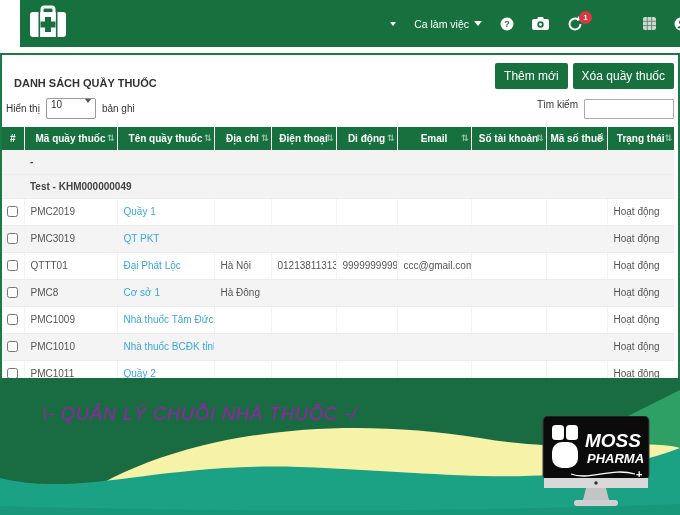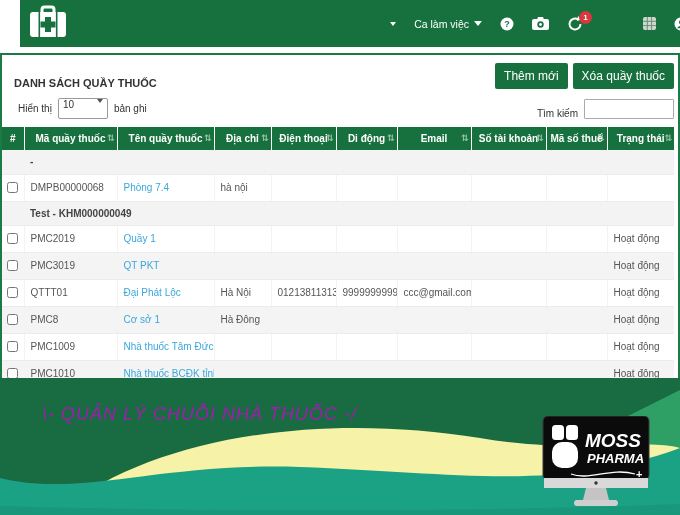--- a/index.html
+++ b/index.html
@@ -30,28 +30,28 @@
     position:absolute;top:53px;left:0;width:676px;height:337px;
     background:#fff;border:2px solid #1B7A45;border-bottom:none;z-index:1;
   }
   .panel-head{display:flex;align-items:flex-end;padding:8px 4px 2px 12px;}
   .panel-title{font-size:11px;font-weight:bold;color:#333;}
   .head-buttons{margin-left:auto;display:flex;gap:5px;}
   .green-btn{
     background:#17713E;color:#fff;border:none;border-radius:2px;
     font-size:12px;padding:6px 9px;font-family:inherit;cursor:pointer;
   }
-  .controls{display:flex;align-items:center;padding:7px 4px 8px 16px;font-size:10px;color:#333;}
+  .controls{display:flex;align-items:center;padding:7px 4px 8px 4px;font-size:10px;color:#333;}
   .length-select{
     display:inline-flex;align-items:flex-start;justify-content:space-between;
     width:40px;height:19px;border:1px solid #999;border-radius:2px;
     padding:0 4px;margin:0 6px;cursor:pointer;background:#fff;
   }
   .length-caret{width:0;height:0;border-left:3px solid transparent;border-right:3px solid transparent;border-top:4px solid #555;}
-  .search-wrap{margin-left:auto;display:flex;align-items:flex-end;}
+  .search-wrap{margin-left:auto;display:flex;align-items:flex-start;}
   .search-wrap label{margin-right:6px;}
   .search-input{width:82px;height:18px;border:1px solid #aaa;border-radius:1px;font-family:inherit;font-size:10px;padding:0 3px;}
   
   table{border-collapse:collapse;table-layout:fixed;width:672px;font-size:10px;}
   thead th{
     background:#17713E;color:#fff;font-weight:bold;text-align:center;
     padding:6px 2px;position:relative;border-right:1px solid rgba(255,255,255,.35);
     white-space:nowrap;overflow:hidden;cursor:pointer;
   }
   thead th:last-child{border-right:none;}
@@ -183,32 +183,20 @@
           <th><span>Di động</span><span class="sort-icon">⇅</span></th>
           <th><span>Email</span><span class="sort-icon">⇅</span></th>
           <th><span>Số tài khoản</span><span class="sort-icon">⇅</span></th>
           <th><span>Mã số thuế</span><span class="sort-icon">⇅</span></th>
           <th><span>Trạng thái</span><span class="sort-icon">⇅</span></th>
         </tr>
     </thead>
     <tbody>
         <tr class="group-row">
           <td colspan="10" style="padding-left: 28px;"><span>-</span></td>
-        </tr>
-        <tr class="row-odd">
-          <td class="cb-cell"><input type="checkbox" style=""></td>
-          <td>DMPB00000068</td>
-          <td><a class="cell-link" href="#">Phòng 7.4</a></td>
-          <td>hà nội</td>
-          <td></td>
-          <td></td>
-          <td></td>
-          <td></td>
-          <td></td>
-          <td></td>
         </tr>
         <tr class="group-row">
           <td colspan="10" style="padding-left: 28px;"><span>Test - KHM000000049</span></td>
         </tr>
         <tr class="row-odd">
           <td class="cb-cell"><input type="checkbox" style=""></td>
           <td>PMC2019</td>
           <td><a class="cell-link" href="#">Quầy 1</a></td>
           <td></td>
           <td></td>

